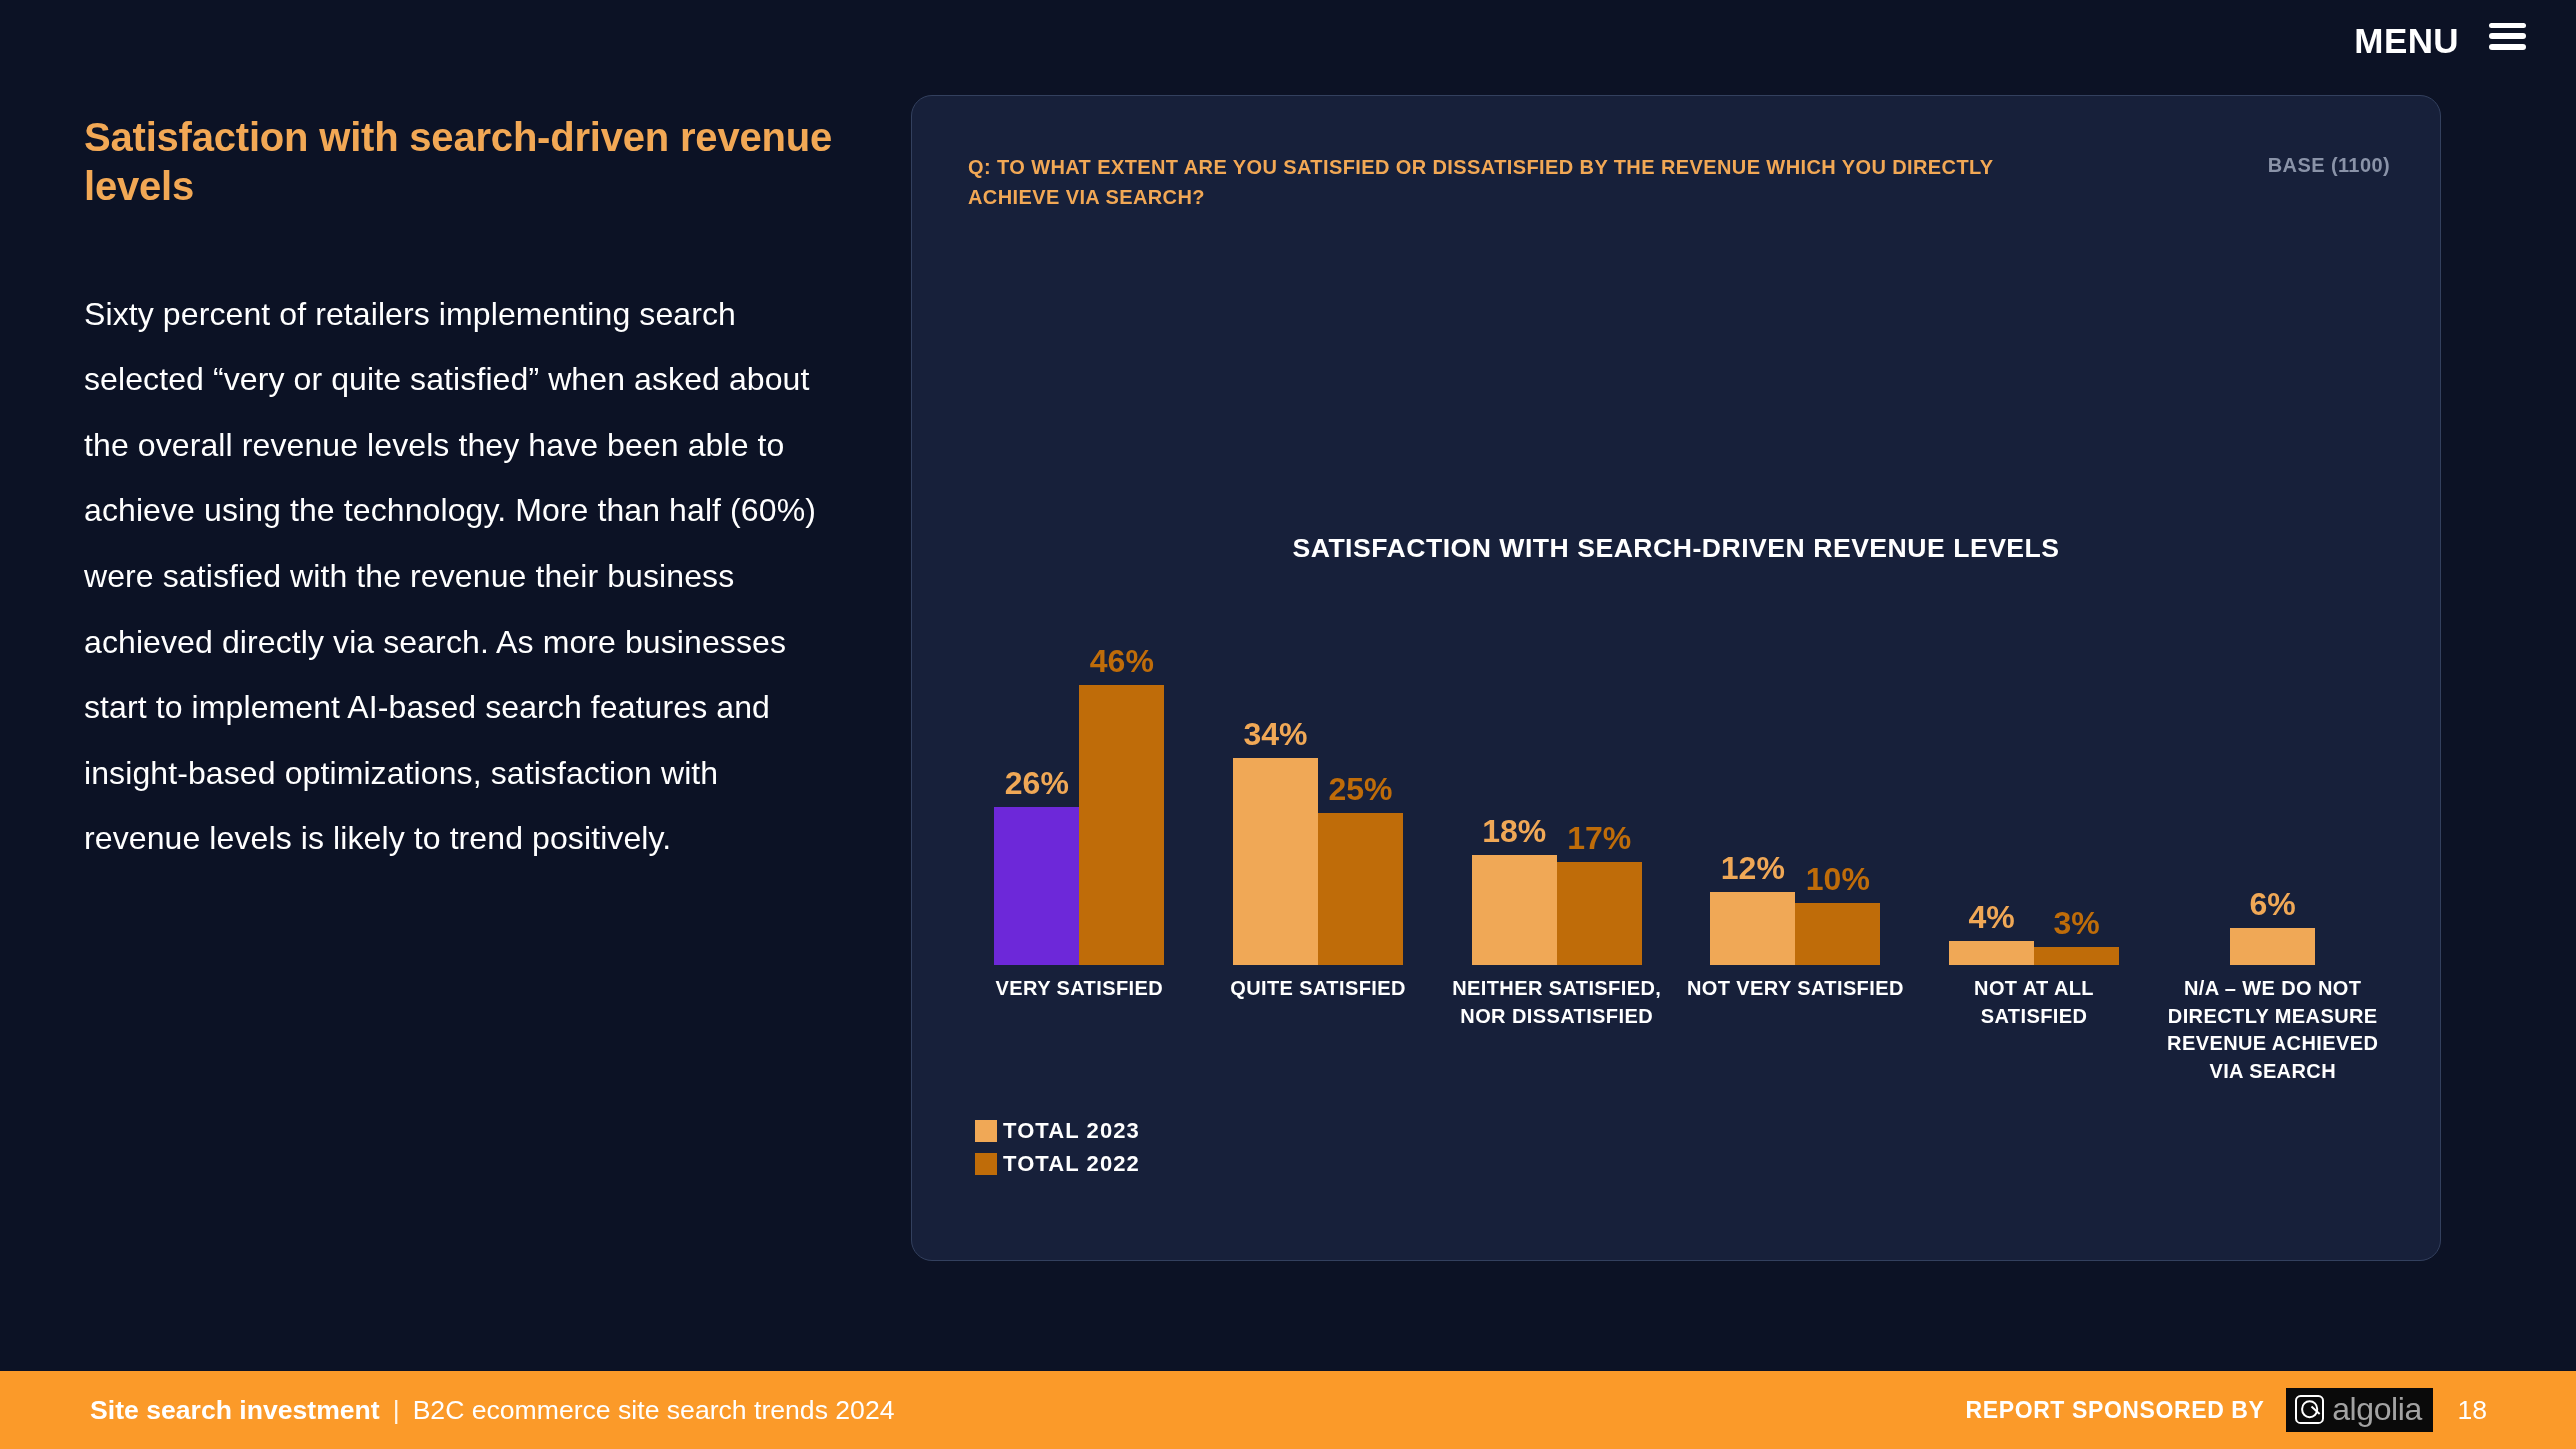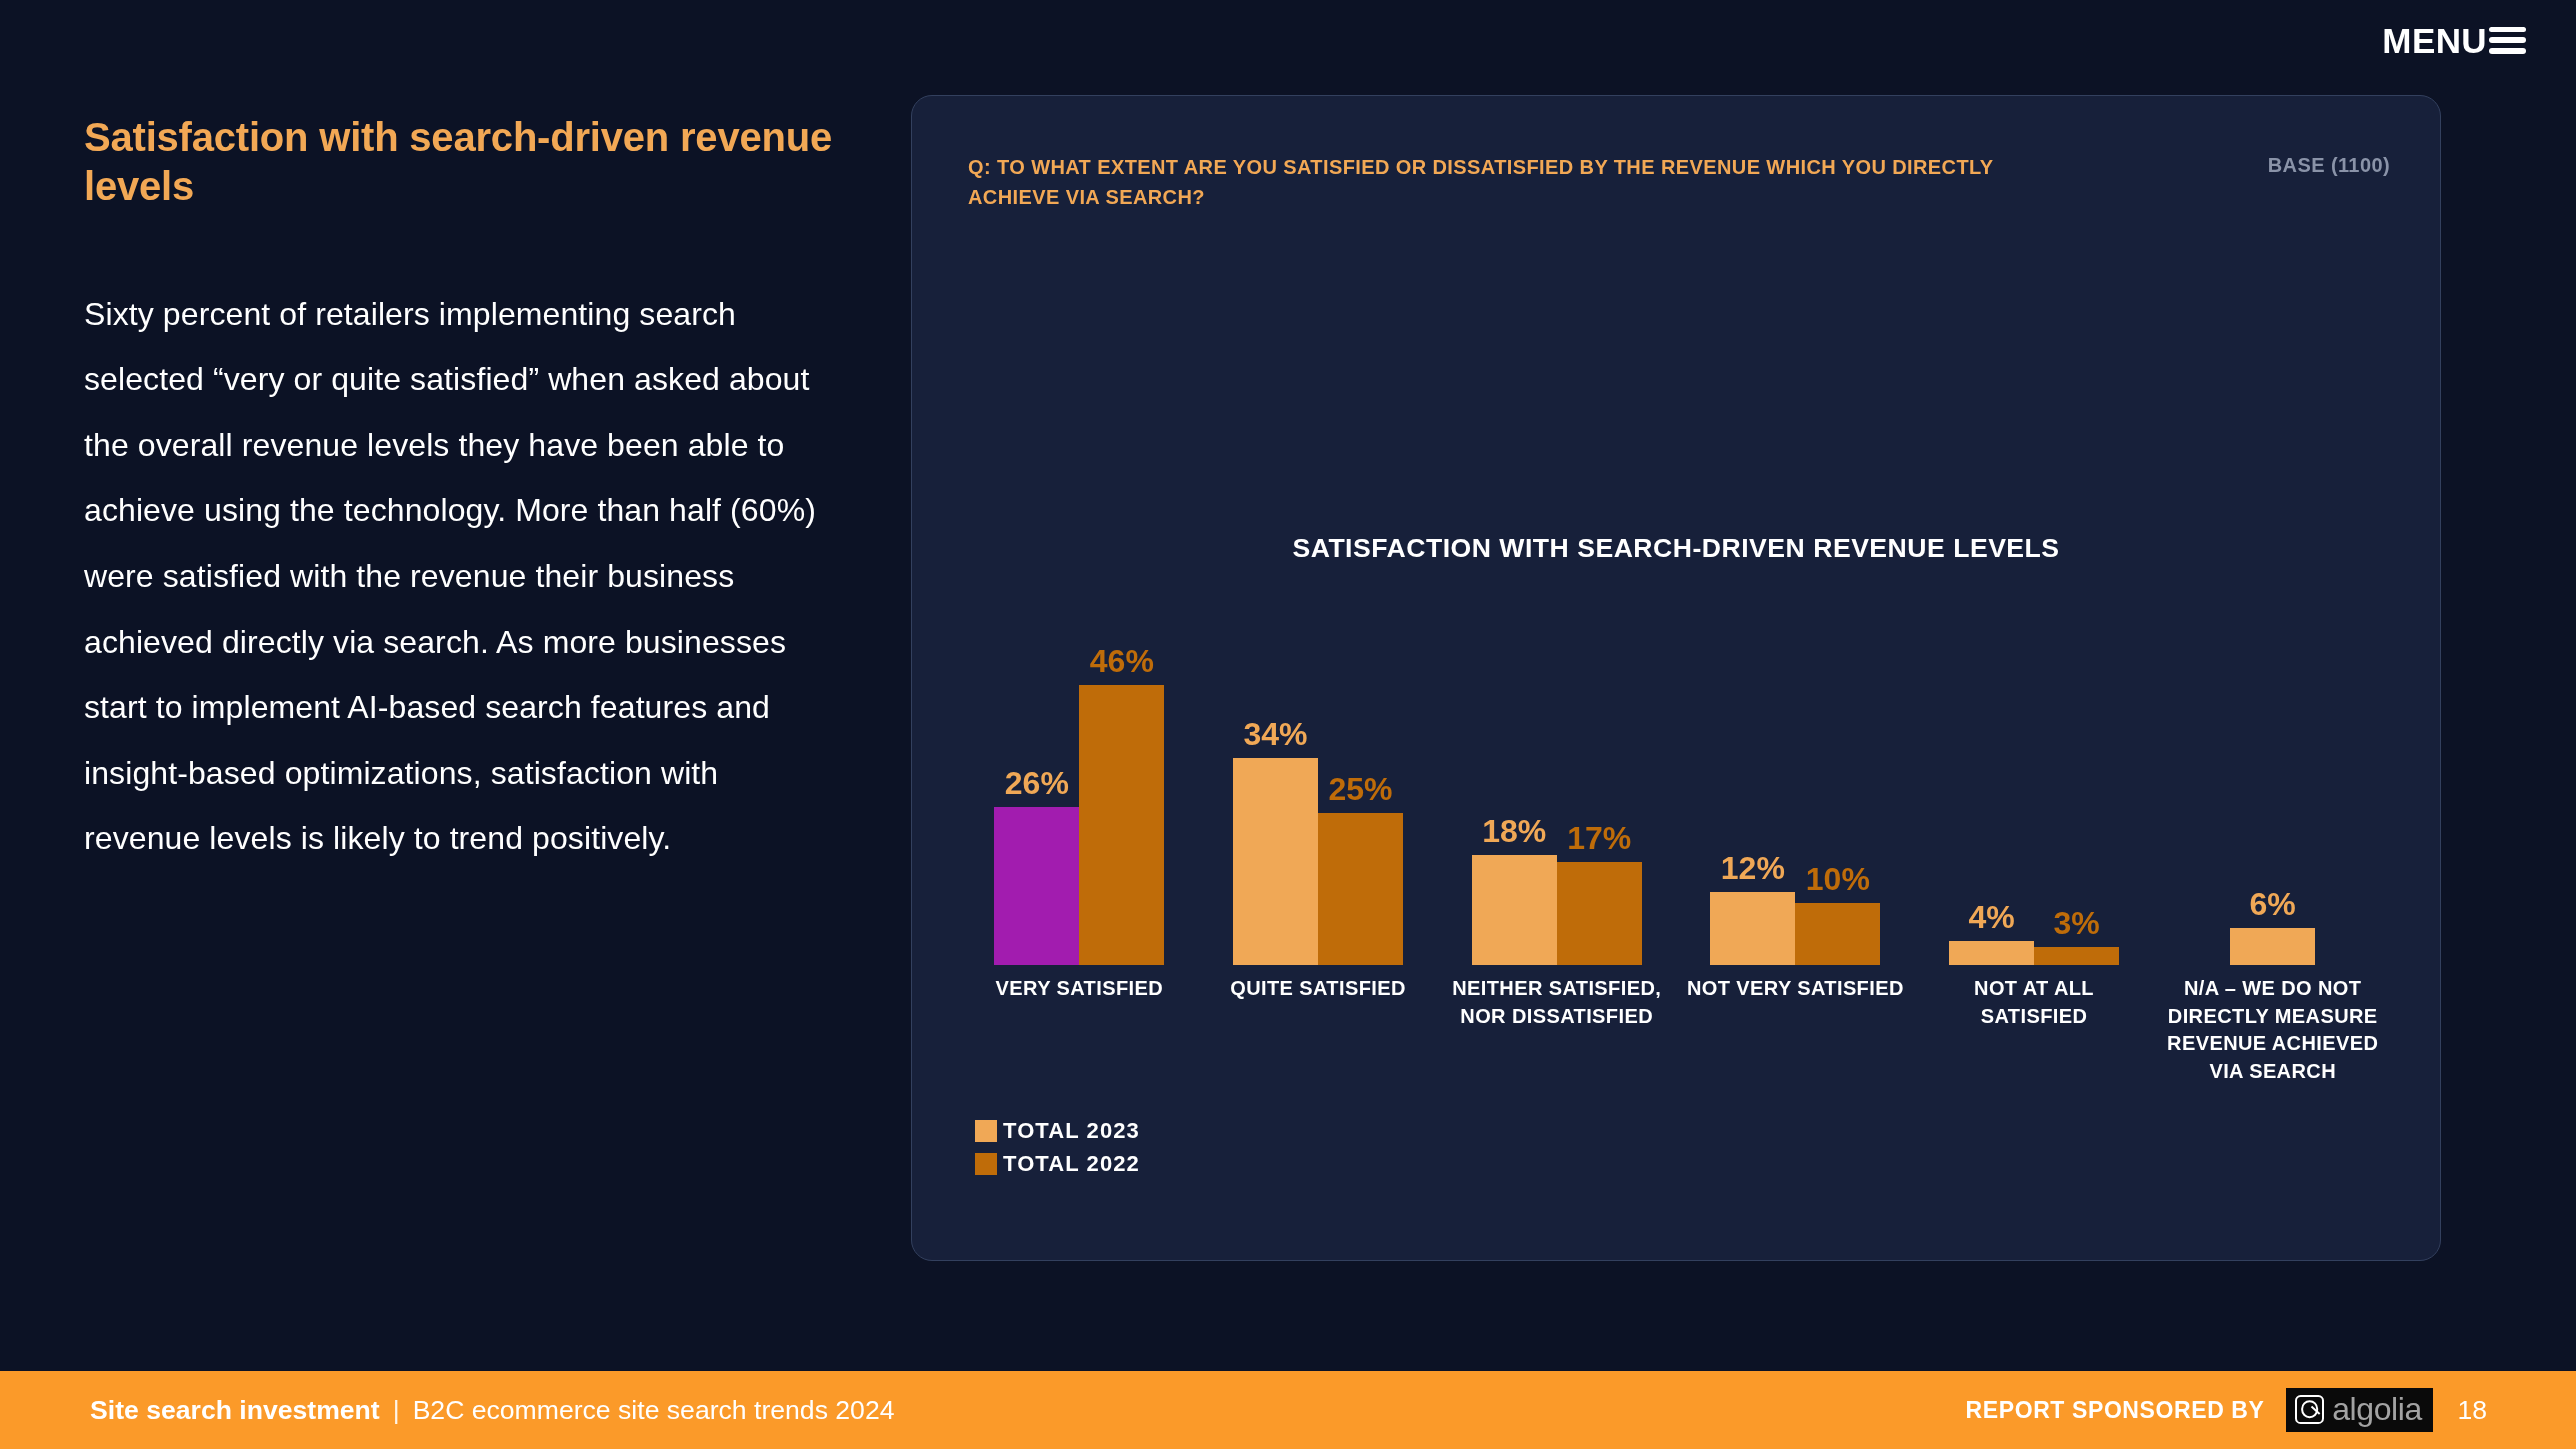--- a/index.html
+++ b/index.html
@@ -18,22 +18,21 @@
     height: 1449px;
     background: #0c1225;
   }
 
   
   #menu-button {
     position: absolute;
     top: 22.5px;
     right: 50px;
     display: flex;
-    align-items: center;
-    gap: 2px;
+    gap: 30px;
     cursor: pointer;
   }
   #menu-label {
     color: #ffffff;
     font-size: 35px;
     font-weight: 700;
     letter-spacing: 0.4px;
     line-height: 1;
   }
   #hamburger {
@@ -332,21 +331,21 @@
     <div id="panel-head">
       <div id="question-text">Q: TO WHAT EXTENT ARE YOU SATISFIED OR DISSATISFIED BY THE REVENUE WHICH YOU DIRECTLY ACHIEVE VIA SEARCH?</div>
       <div id="base-label">BASE (1100)</div>
     </div>
 
     <div id="chart-title">SATISFACTION WITH SEARCH-DRIVEN REVENUE LEVELS</div>
 
     <div id="plot">
         <div class="group">
           <div class="bar-wrap">
-            <div class="bar y2023" style="height: 158px; background: #a21caf;">
+            <div class="bar y2023" style="height: 158px; background: #6d28d9;">
               <span class="bar-value" style="color: rgb(240, 168, 86);">26%</span>
             </div>
             <div class="bar y2022" style="height: 280px; background: rgb(191, 108, 9);">
               <span class="bar-value" style="color: rgb(191, 108, 9);">46%</span>
             </div>
           </div>
         </div>
         <div class="group">
           <div class="bar-wrap">
             <div class="bar y2023" style="height: 207px; background: rgb(240, 168, 86);">

